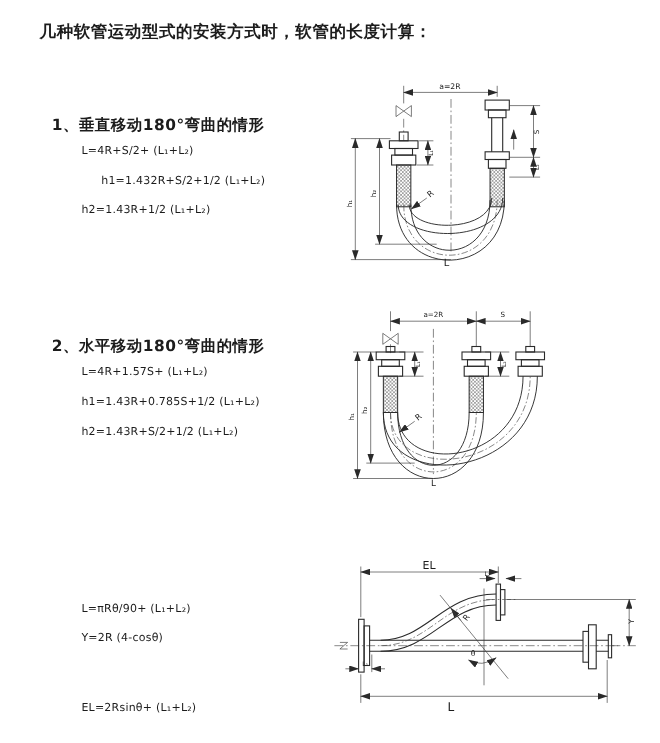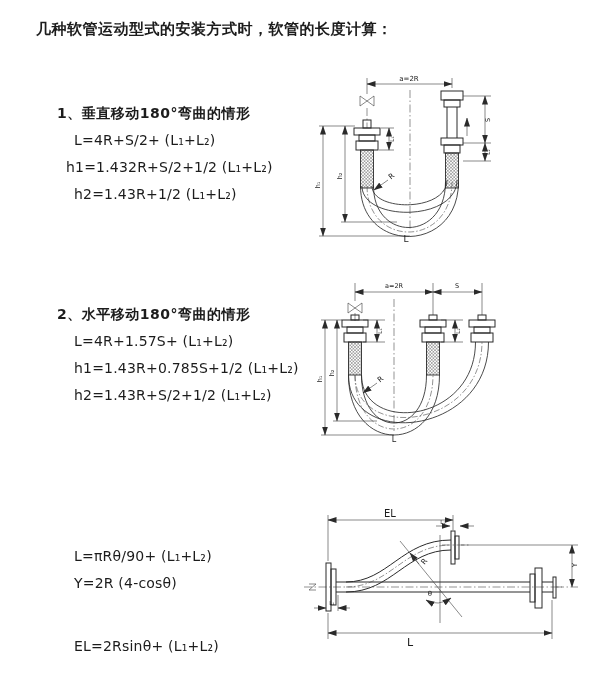--- a/index.html
+++ b/index.html
@@ -1,39 +1,39 @@
 <!DOCTYPE html>
 <html><head>
 <meta charset="utf-8">
 <style>
   html,body { margin:0; padding:0; background:#ffffff; }
   body { width:600px; height:675px; font-family:"DejaVu Sans","Liberation Sans",sans-serif; color:#1c1c1c; }
   .page { position:relative; width:600px; height:675px; background:#fff; overflow:hidden;text-align:right; }
   .title { position:absolute; left:36px; top:20px; font-size:15px; font-weight:700; letter-spacing:.5px; white-space:nowrap; }
-  .heading { position:absolute; font-size:14px; font-weight:700; letter-spacing:.5px; white-space:nowrap;margin-left:10px; }
-  .formula { position:absolute; font-size:14px; font-weight:400; letter-spacing:.2px; white-space:nowrap; }
+  .heading { position:absolute; font-size:14px; font-weight:700; letter-spacing:.5px; white-space:nowrap; }
+  .formula { position:absolute; font-size:10px; font-weight:400; letter-spacing:.2px; white-space:nowrap; }
   .dg { position:absolute; }
   svg text { font-family:"DejaVu Sans","Liberation Sans",sans-serif; fill:#1c1c1c; }
   .ln { stroke:#2a2a2a; stroke-width:1; fill:none; }
   .hs { stroke:#2a2a2a; stroke-width:.85; fill:none; }
   .th { stroke:#3a3a3a; stroke-width:.6; fill:none; }
   .cl { stroke:#4a4a4a; stroke-width:.6; fill:none; stroke-dasharray:8 2.5 1.5 2.5; }
   .cld { stroke:#4a4a4a; stroke-width:.6; fill:none; stroke-dasharray:6 2 1.5 2; }
   .br { stroke:#2a2a2a; stroke-width:.9; }
 </style>
 </head>
 <body>
 
 <div class="page">
 
   <div class="title">几种软管运动型式的安装方式时，软管的长度计算：</div>
 
   <div class="heading" style="left:47px; top:105px;">1、垂直移动180°弯曲的情形</div>
   <div class="formula" style="left:74px; top:132px;">L=4R+S/2+ (L₁+L₂)</div>
-  <div class="formula" style="left:66px; top:159px;">h1=1.432R+S/2+1/2 (L₁+L₂)</div>
+  <div class="formula" style="left:92px; top:159px;">h1=1.432R+S/2+1/2 (L₁+L₂)</div>
   <div class="formula" style="left:74px; top:186px;">h2=1.43R+1/2 (L₁+L₂)</div>
 
   <div class="heading" style="left:47px; top:306px;">2、水平移动180°弯曲的情形</div>
   <div class="formula" style="left:74px; top:333px;">L=4R+1.57S+ (L₁+L₂)</div>
   <div class="formula" style="left:74px; top:360px;">h1=1.43R+0.785S+1/2 (L₁+L₂)</div>
   <div class="formula" style="left:74px; top:387px;">h2=1.43R+S/2+1/2 (L₁+L₂)</div>
 
   <div class="formula" style="left:74px; top:548px;">L=πRθ/90+ (L₁+L₂)</div>
   <div class="formula" style="left:74px; top:575px;">Y=2R (4-cosθ)</div>
   <div class="formula" style="left:74px; top:602px;margin-top:36px;">EL=2Rsinθ+ (L₁+L₂)</div>

